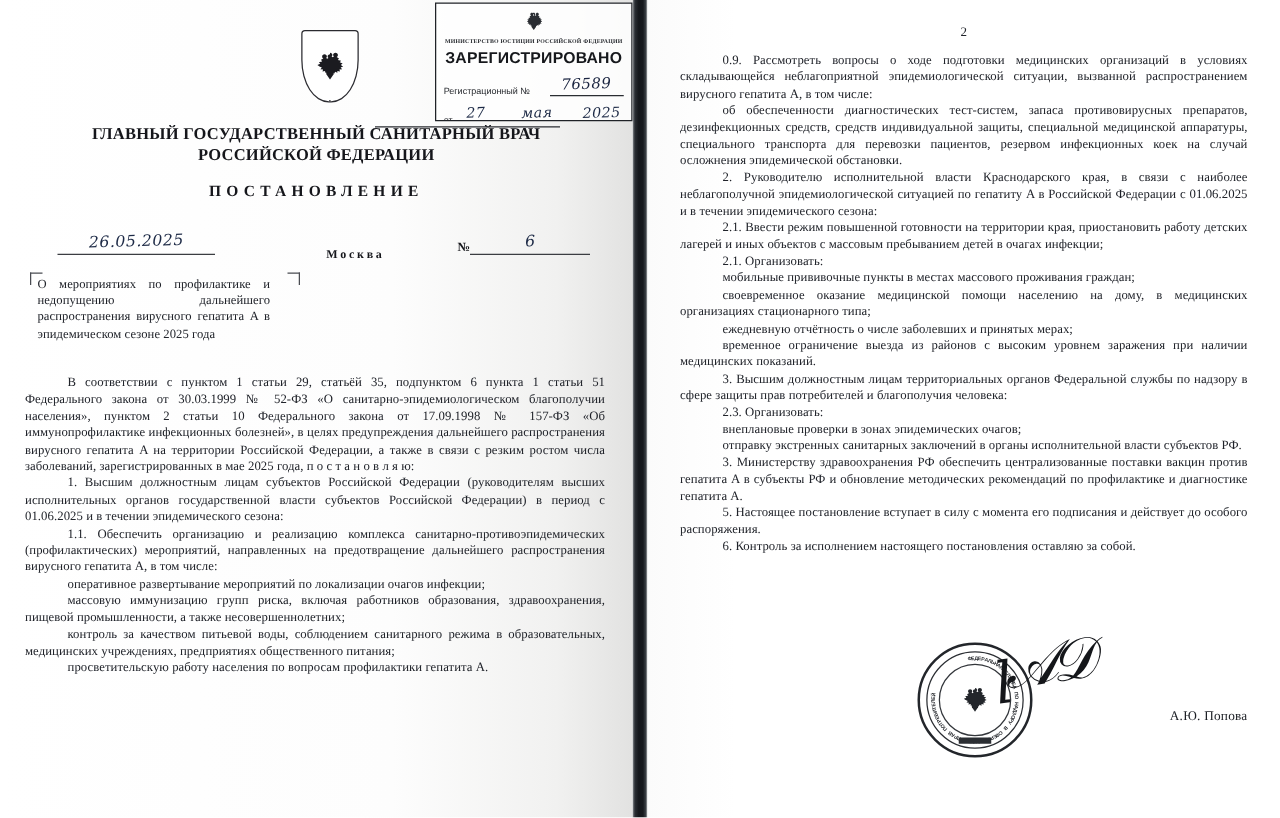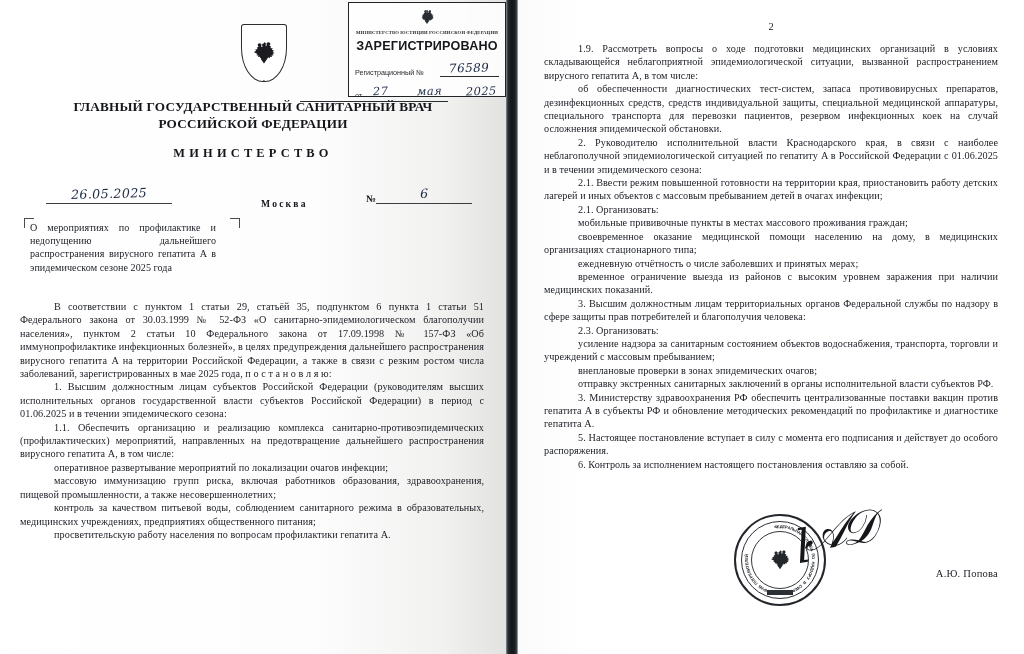--- a/index.html
+++ b/index.html
@@ -404,21 +404,21 @@
           <span class="hand">2025</span>
         </span>
       </div>
     </div>
 
     <h1 class="org-title">
       <span>ГЛАВНЫЙ ГОСУДАРСТВЕННЫЙ САНИТАРНЫЙ ВРАЧ</span>
       <span class="l2">РОССИЙСКОЙ ФЕДЕРАЦИИ</span>
     </h1>
 
-    <div class="decree-word">МИНИСТЕРСТВО</div>
+    <div class="decree-word">ПОСТАНОВЛЕНИЕ</div>
 
     <div class="meta-row">
       <div class="meta-date">
         <span class="hand">26.05.2025</span>
         <span class="rule"></span>
       </div>
       <div class="meta-city">Москва</div>
       <div class="meta-num">
         <span class="nlabel">№</span><span class="nslot"><span class="hand">6</span><span class="rule"></span></span>
       </div>
@@ -439,32 +439,31 @@
     <div class="strike-overlap"></div>
   </div>
 
   <div class="gutter"></div>
 
   <div class="page page-right">
 
     <div class="page-no doc-text">2</div>
 
     <div class="right-body doc-text">
-      <p class="para">1.9. Рассмотреть вопросы о ходе подготовки медицинских организаций в условиях складывающейся неблагоприятной эпидемиологической ситуации, вызванной распространением вирусного гепатита A, в том числе:</p>
+      <p class="para">0.9. Рассмотреть вопросы о ходе подготовки медицинских организаций в условиях складывающейся неблагоприятной эпидемиологической ситуации, вызванной распространением вирусного гепатита A, в том числе:</p>
       <p class="para">об обеспеченности диагностических тест-систем, запаса противовирусных препаратов, дезинфекционных средств, средств индивидуальной защиты, специальной медицинской аппаратуры, специального транспорта для перевозки пациентов, резервом инфекционных коек на случай осложнения эпидемической обстановки.</p>
       <p class="para">2. Руководителю исполнительной власти Краснодарского края, в связи с наиболее неблагополучной эпидемиологической ситуацией по гепатиту A в Российской Федерации с 01.06.2025 и в течении эпидемического сезона:</p>
       <p class="para">2.1. Ввести режим повышенной готовности на территории края, приостановить работу детских лагерей и иных объектов с массовым пребыванием детей в очагах инфекции;</p>
       <p class="para last-left">2.1. Организовать:</p>
       <p class="para last-left">мобильные прививочные пункты в местах массового проживания граждан;</p>
       <p class="para">своевременное оказание медицинской помощи населению на дому, в медицинских организациях стационарного типа;</p>
       <p class="para last-left">ежедневную отчётность о числе заболевших и принятых мерах;</p>
       <p class="para">временное ограничение выезда из районов с высоким уровнем заражения при наличии медицинских показаний.</p>
       <p class="para">3. Высшим должностным лицам территориальных органов Федеральной службы по надзору в сфере защиты прав потребителей и благополучия человека:</p>
       <p class="para last-left">2.3. Организовать:</p>
-      <p class="para">усиление надзора за санитарным состоянием объектов водоснабжения, транспорта, торговли и учреждений с массовым пребыванием;</p>
       <p class="para last-left">внеплановые проверки в зонах эпидемических очагов;</p>
       <p class="para">отправку экстренных санитарных заключений в органы исполнительной власти субъектов РФ.</p>
       <p class="para">3. Министерству здравоохранения РФ обеспечить централизованные поставки вакцин против гепатита A в субъекты РФ и обновление методических рекомендаций по профилактике и диагностике гепатита A.</p>
       <p class="para">5. Настоящее постановление вступает в силу с момента его подписания и действует до особого распоряжения.</p>
       <p class="para last-left">6.  Контроль за исполнением настоящего постановления оставляю за собой.</p>
     </div>
 
     <div class="sign-block">
       <div class="seal">
         <div class="seal-ring"></div>

